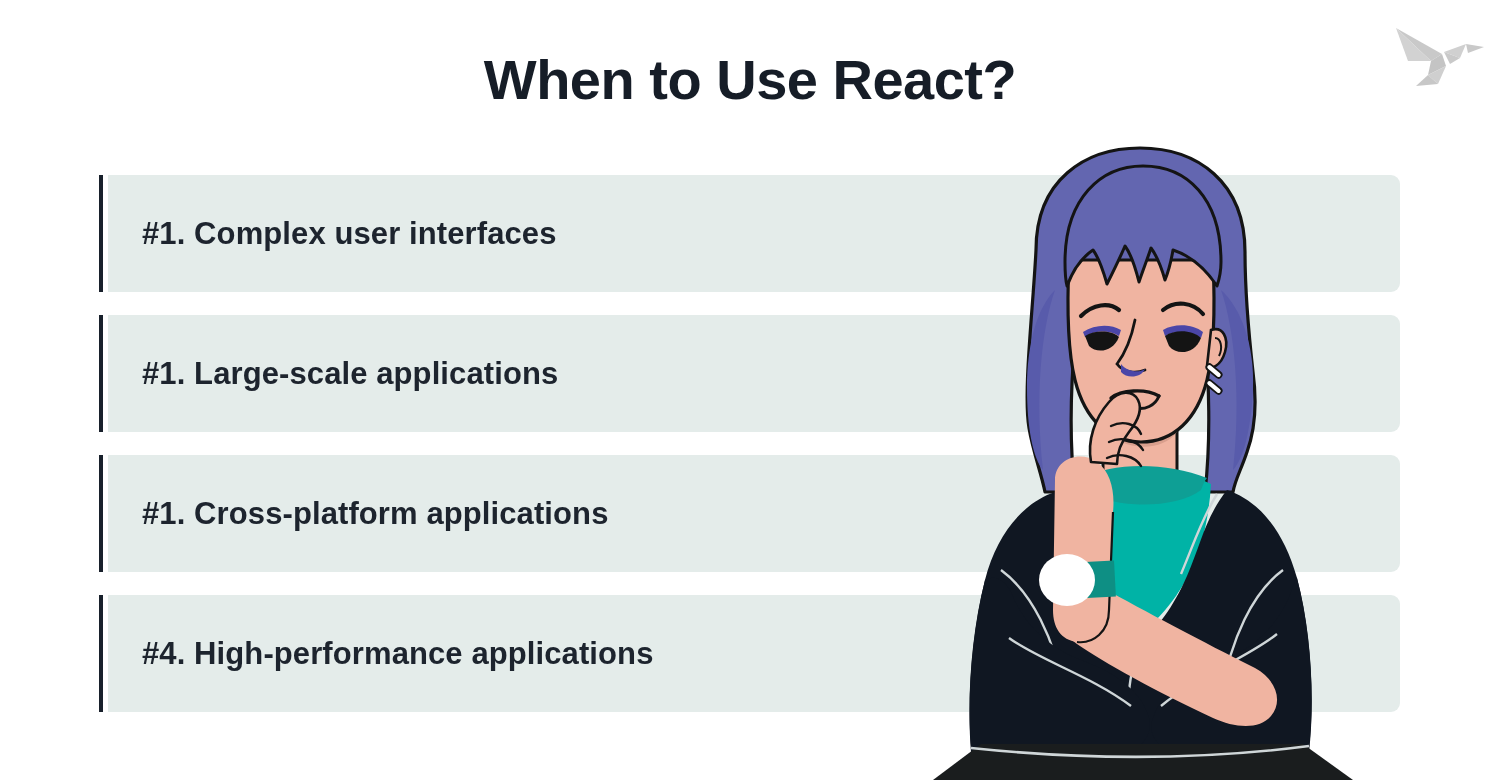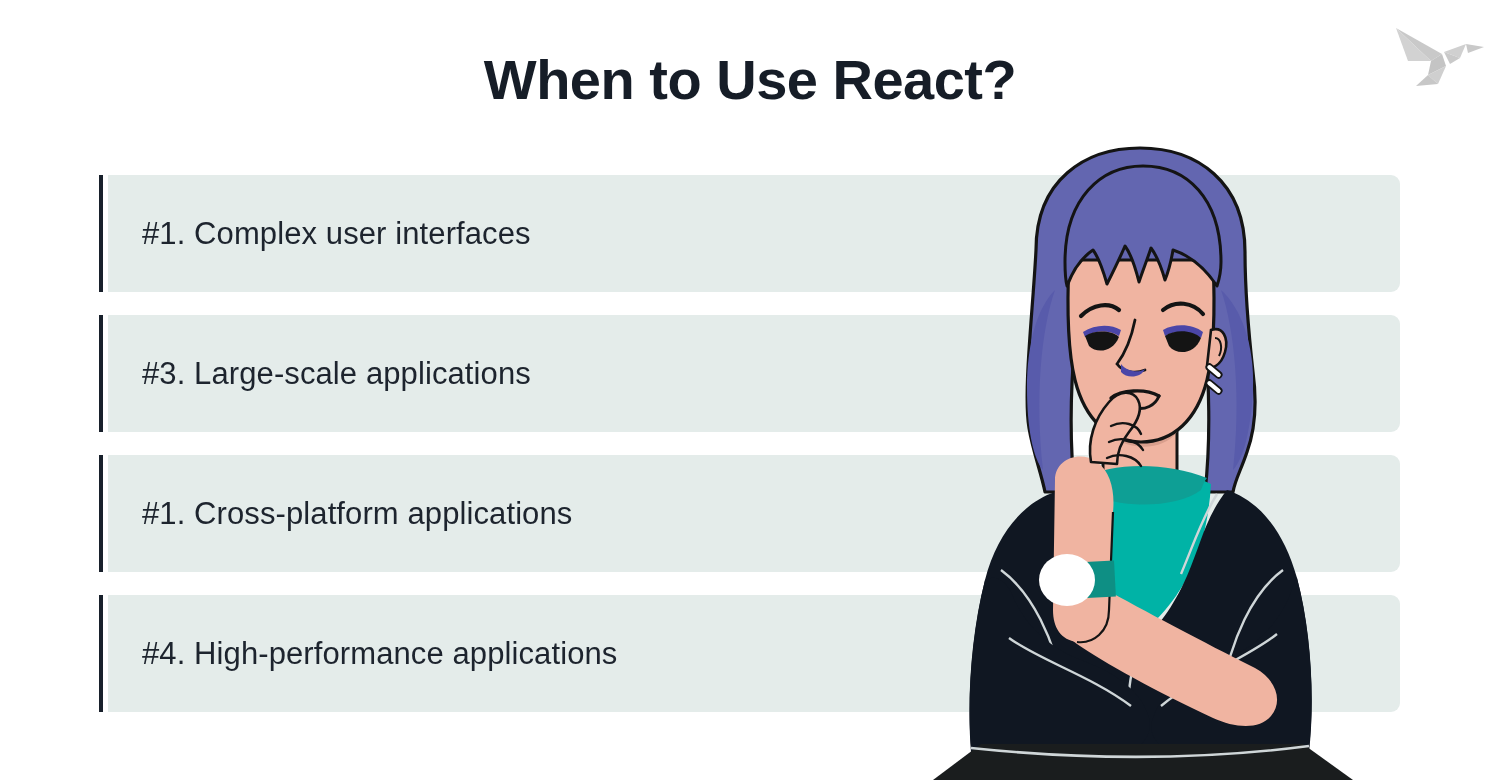--- a/index.html
+++ b/index.html
@@ -74,21 +74,21 @@
     height: 117px;
     background: #e4ecea;
     border-radius: 0 9px 9px 0;
   }
   .row-label {
     position: relative;
     z-index: 3;
     margin-left: 43px;
     font-size: 31px;
     color: #1d242e;
-    font-weight: 400;
+    font-weight: 700;
     letter-spacing: 0.1px;
   }
 
   
   #person {
     position: absolute;
     left: 905px;
     top: 140px;
     width: 470px;
     height: 640px;
@@ -125,21 +125,21 @@
 
     <div class="row">
       <div class="row-bar"></div>
       <div class="row-band"></div>
       <div class="row-label">#1. Complex user interfaces</div>
     </div>
 
     <div class="row">
       <div class="row-bar"></div>
       <div class="row-band"></div>
-      <div class="row-label">#3. Large-scale applications</div>
+      <div class="row-label">#1. Large-scale applications</div>
     </div>
 
     <div class="row">
       <div class="row-bar"></div>
       <div class="row-band"></div>
       <div class="row-label">#1. Cross-platform applications</div>
     </div>
 
     <div class="row">
       <div class="row-bar"></div>

